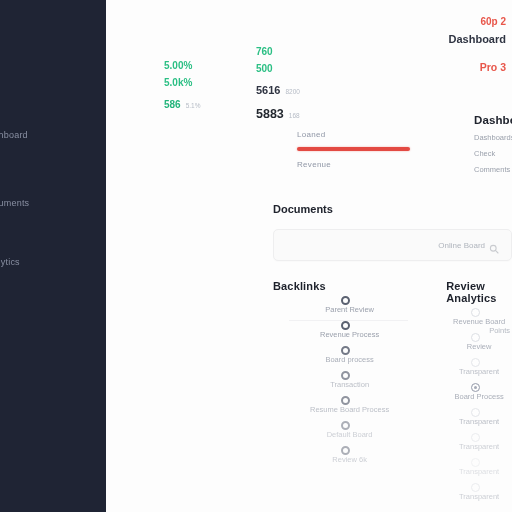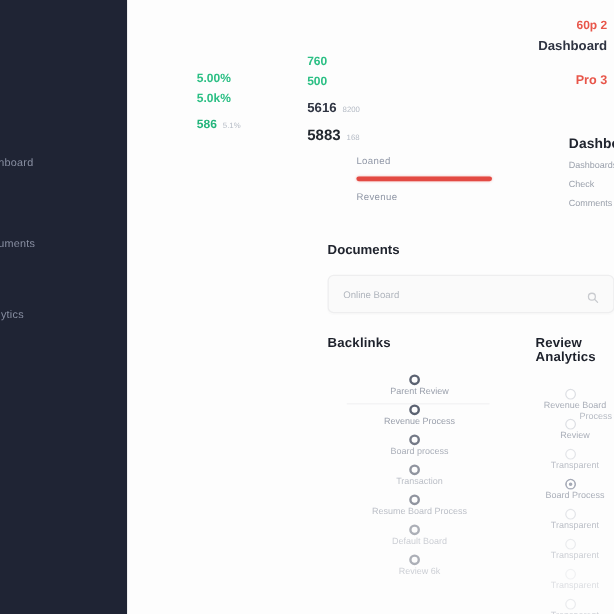--- a/index.html
+++ b/index.html
@@ -163,20 +163,21 @@
   .search-input {
     flex: 1 1 auto;
     border: 0;
     outline: 0;
     background: transparent;
     font-family: "Liberation Sans", sans-serif;
     font-size: 8px;
     color: #777d88;
     padding: 0 26px 0 12px;
     filter: blur(0.4px);
+    text-align: right;
   }
   .search-input::placeholder { color: #b0b5bd; }
   .search-icon {
     position: absolute;
     right: 12px;
     top: 50%;
     transform: translateY(-50%);
     width: 10px;
     height: 10px;
     opacity: 0.45;
@@ -193,21 +194,21 @@
   }
   .list-col { position: relative; }
   .list-col.left  { width: 214px; }
   .list-col.right { flex: 1 1 auto; padding-left: 20px; }
 
   .list-title {
     color: #1d212b;
     font-size: 11px;
     font-weight: 700;
     letter-spacing: 0.15px;
-    margin-bottom: 20px;
+    margin-bottom: 4px;
     filter: blur(0.3px);
   }
   .list-row {
     display: flex;
     align-items: center;
     height: 25px;
     position: relative;
     flex-direction: column;
   }
   .list-row .divider {
@@ -375,21 +376,21 @@
 
         </div>
       </div>
 
       <div class="list-col right">
         <div class="list-title">Review Analytics</div>
         <div>
           <div class="list-row fade-2">
             <span class="bullet-light"></span>
             <span class="row-text">Revenue Board</span>
-            <span class="row-text2">Process</span>
+            <span class="row-text2">Points</span>
           </div>
           <div class="list-row fade-2">
             <span class="bullet-light"></span>
             <span class="row-text">Review</span>
           </div>
           <div class="list-row fade-3">
             <span class="bullet-light"></span>
             <span class="row-text">Transparent</span>
           </div>
           <div class="list-row fade-2">

